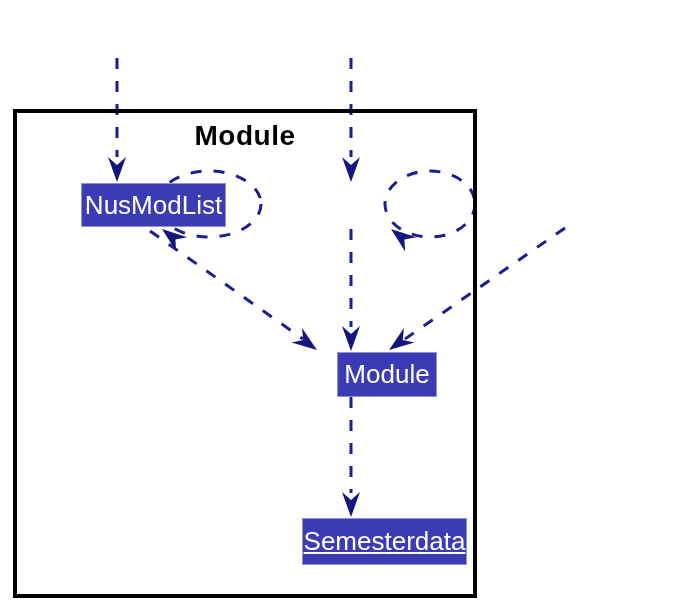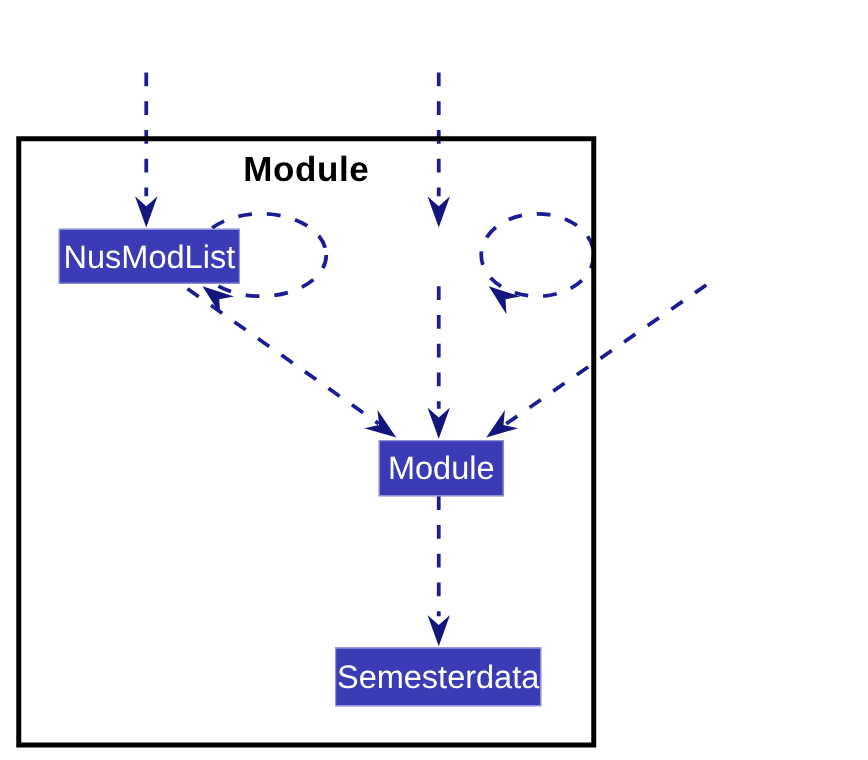--- a/index.html
+++ b/index.html
@@ -54,25 +54,26 @@
     position:absolute;
     box-sizing:border-box;
     background:var(--node-fill);
     border:1px solid var(--node-border);
     color:var(--node-text);
     display:flex;
     align-items:center;
     justify-content:center;
     font-size:26px;
     white-space:nowrap;
+    margin-left:34px;
   }
   .node-nusmodlist{left:47px;top:183px;width:145px;height:44px;}
   .node-userlist{left:299px;top:183px;width:106px;height:45px;}
   .node-module{left:303px;top:352px;width:100px;height:45px;}
-  .node-semesterdata{left:268px;top:518px;width:165px;height:47px;}
+  .node-semesterdata{left:268px;top:518px;width:165px;height:47px;text-decoration:underline;}
 </style>
 </head>
 <body>
 
 <div class="stage">
 
   <svg class="edges" viewBox="0 0 694 608" xmlns="http://www.w3.org/2000/svg">
 
     <line class="edge" x1="117" y1="58" x2="117" y2="157"></line>
     <path class="arrowhead" d="M0 0 L-9 25 L0 17 L9 25 Z" transform="translate(117,182) rotate(180)"></path>

